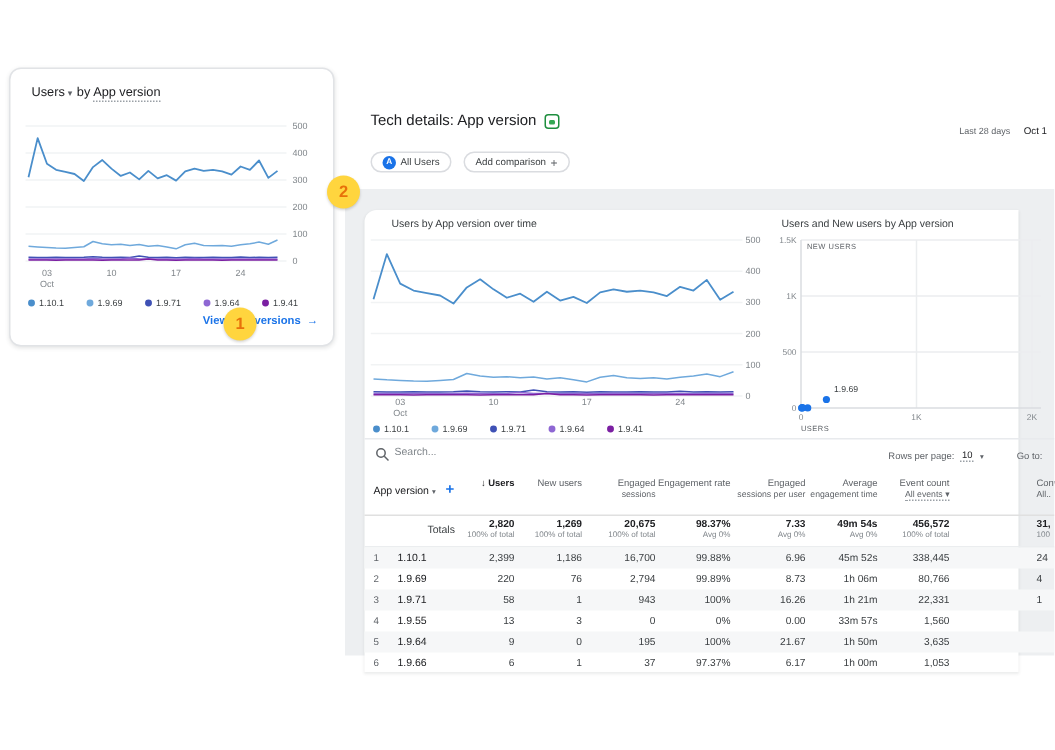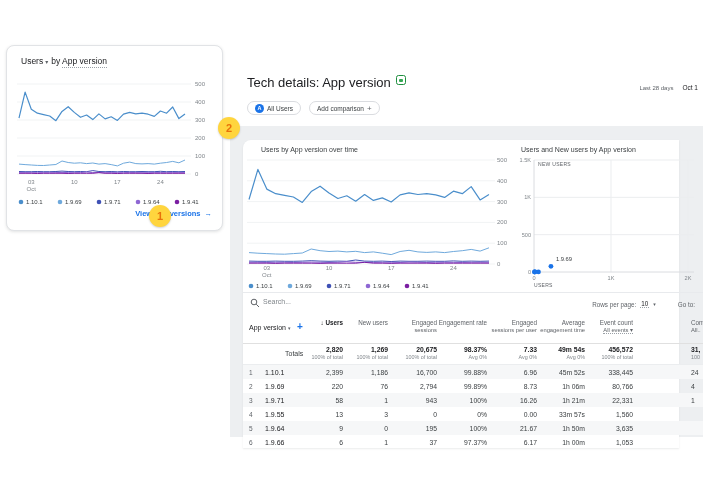--- a/index.html
+++ b/index.html
@@ -13,21 +13,21 @@
   .mini-title .caret{font-size:6px;color:#5f6368;margin:0 3px 0 2px}
   .dotted-u{border-bottom:1px dotted #9aa0a6;padding-bottom:1px}
   .mini-link{position:absolute;right:10px;top:163px;font-size:7.5px;color:#1a73e8;font-weight:bold;display:flex;gap:4px;align-items:center;cursor:pointer}
 
   
   .badge{position:absolute;width:22px;height:22px;border-radius:50%;background:#ffd53e;color:#e8710a;font-size:11px;font-weight:bold;display:flex;align-items:center;justify-content:center;z-index:9;box-shadow:0 1px 2px rgba(0,0,0,.18)}
   #badge-1{left:149px;top:205px}
   #badge-2{left:218px;top:117px}
 
   
-  .main-title{position:absolute;left:247px;top:75px;font-size:13px;font-weight:500;color:#202124;display:flex;align-items:flex-start;gap:5px}
+  .main-title{position:absolute;left:247px;top:75px;font-size:10px;font-weight:500;color:#202124;display:flex;align-items:flex-end;gap:5px}
   .insights-icon{width:10px;height:10px;border:1.2px solid #1e8e3e;border-radius:2.5px;position:relative;display:inline-block}
   .insights-icon::after{content:"";position:absolute;left:2px;bottom:2px;width:4px;height:3px;background:#34a853;border-radius:1px}
   .date-box{position:absolute;right:5px;top:84px;display:flex;align-items:baseline;gap:9px;white-space:nowrap}
   .date-range{font-size:6px;color:#5f6368}
   .date-value{font-size:6.5px;color:#202124}
   .chips{position:absolute;left:247px;top:101px;display:flex;gap:8px;z-index:3}
   .chip{height:14px;border:1px solid #dadce0;border-radius:8px;background:#fff;display:inline-flex;align-items:center;gap:3px;padding:0 7px;font-size:6.5px;color:#3c4043;cursor:pointer}
   .chip .avatar{width:9px;height:9px;border-radius:50%;background:#1a73e8;color:#fff;font-size:5.5px;font-weight:bold;display:flex;align-items:center;justify-content:center}
   .chip .plus{font-size:8px;color:#5f6368}
 

